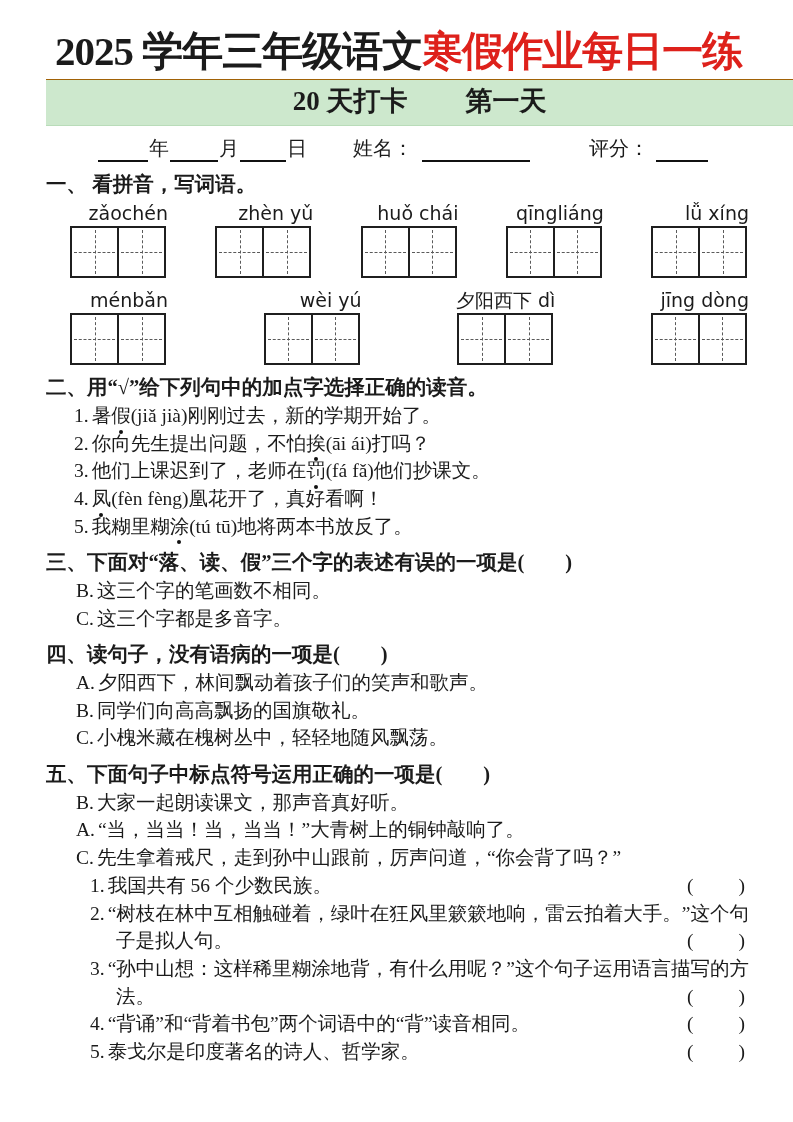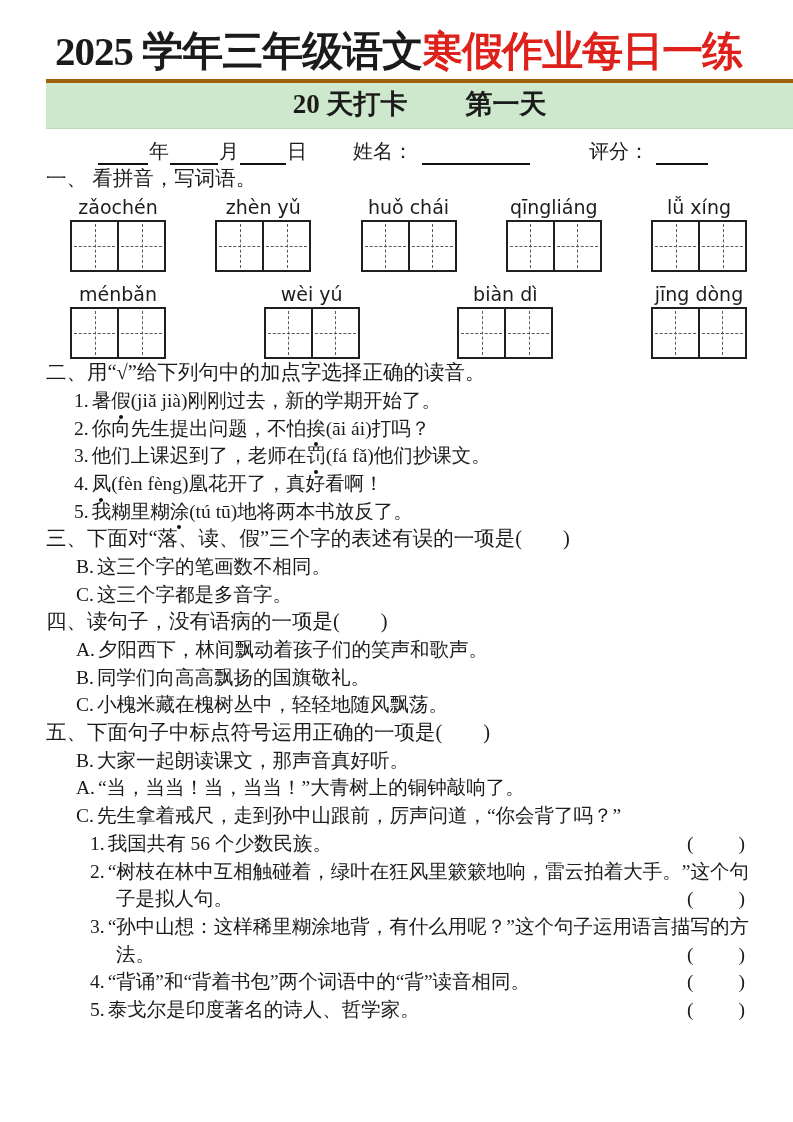--- a/index.html
+++ b/index.html
@@ -17,45 +17,45 @@
 
   
   .title{
     white-space:nowrap;text-align:center;
     font-size:41px;font-weight:800;letter-spacing:-1px;line-height:1.15;
   }
   .title .red{color:var(--red);}
   .banner{
     margin:4px -42px 0 0;
     background:var(--green);
-    border-top:4px solid #a16207;border-bottom:1px solid #b9dcb9;
+    border-top:1px solid #a16207;border-bottom:1px solid #b9dcb9;
     text-align:center;font-size:27px;font-weight:800;
     padding:5px 0 7px 0;line-height:1.2;
   }
   .banner .gap{display:inline-block;width:58px;}
 
   
   .meta{
     margin-top:9px;padding-left:52px;
     font-size:20px;display:flex;align-items:flex-end;
   }
   .blank{display:inline-block;border-bottom:2px solid #111;height:22px;}
   .b-y{width:50px;} .b-m{width:48px;} .b-d{width:46px;}
   .b-name{width:108px;margin-left:8px;} .b-score{width:52px;margin-left:6px;}
   .meta .lbl{padding:0 1px;}
   .sp40{display:inline-block;width:44px;} .sp60{display:inline-block;width:58px;}
 
   
-  .sec-h{font-size:20.5px;font-weight:400;line-height:1.35;}
+  .sec-h{font-size:20.5px;font-weight:700;line-height:1.35;margin-top:9px;}
   .opt{padding-left:30px;font-size:19.5px;line-height:1.42;}
   .opt .ol{margin-right:3px;}
 
   
   .pinrow{display:flex;justify-content:space-between;padding:2px 2px 0 22px;}
-  .word{width:100px;text-align:center;}
+  .word{width:100px;text-align:right;}
   .pinyin{
     font-family:"DejaVu Sans","Liberation Sans",sans-serif;
     font-size:19px;line-height:26px;height:26px;white-space:nowrap;
   }
   .grid{display:flex;width:96px;height:52px;border:2px solid #1f1f1f;margin:0 auto;}
   .cell{flex:1;position:relative;}
   .cell + .cell{border-left:2px solid #1f1f1f;}
   .cell::before{
     content:"";position:absolute;left:50%;top:2px;bottom:2px;
     border-left:1.5px dashed #5a5a5a;
@@ -158,21 +158,21 @@
         </div>
       </div>
     <div class="word">
         <div class="pinyin">wèi yú</div>
         <div class="grid">
           <div class="cell"></div>
           <div class="cell"></div>
         </div>
       </div>
     <div class="word">
-        <div class="pinyin">biàn dì</div>
+        <div class="pinyin">夕阳西下 dì</div>
         <div class="grid">
           <div class="cell"></div>
           <div class="cell"></div>
         </div>
       </div>
     <div class="word">
         <div class="pinyin">jīng dòng</div>
         <div class="grid">
           <div class="cell"></div>
           <div class="cell"></div>

